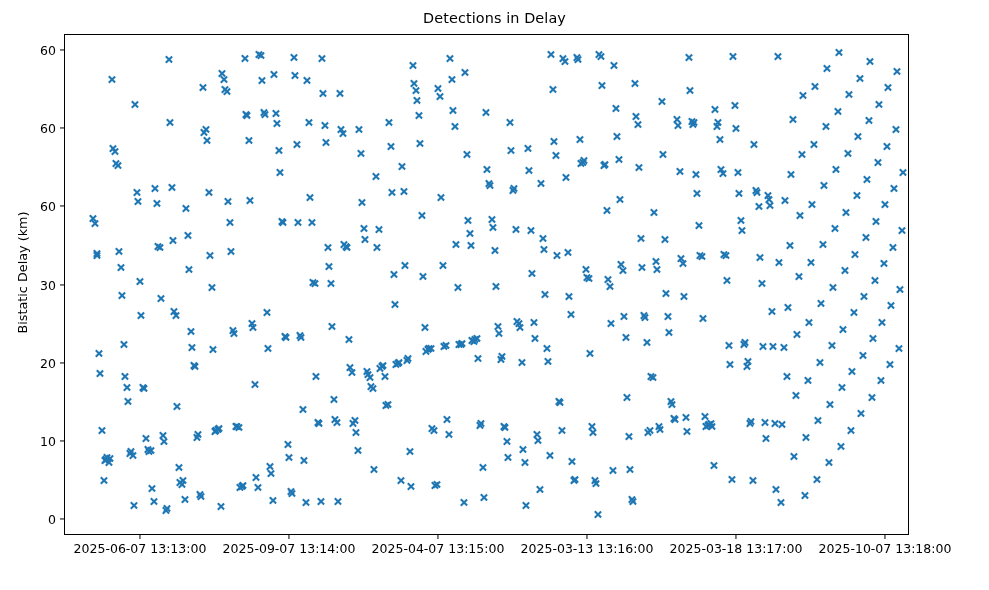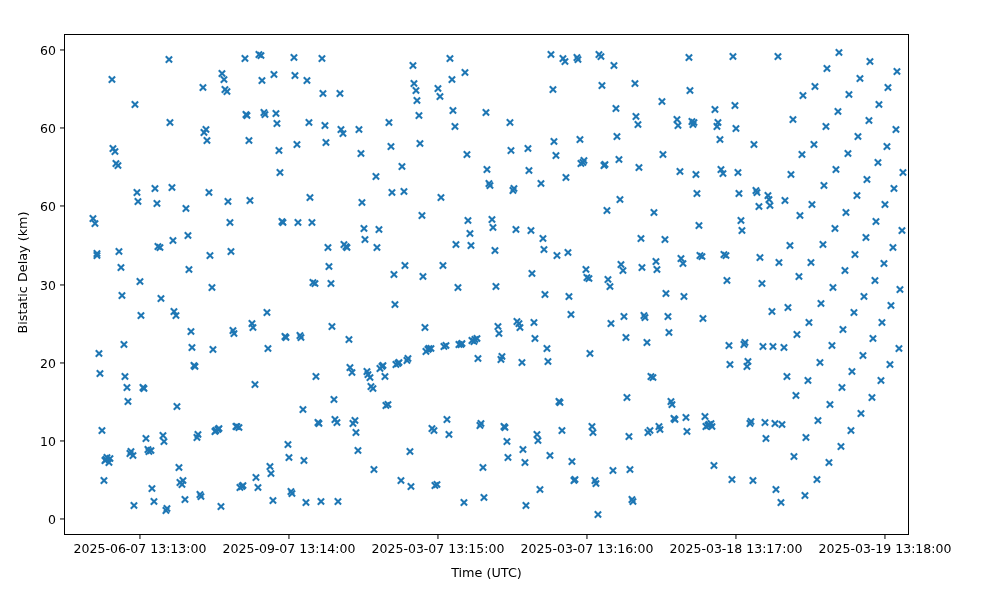--- a/index.html
+++ b/index.html
@@ -131,20 +131,21 @@
     color: #000000;
     transform: rotate(-90deg);
     transform-origin: center center;
   }
 </style>
 </head>
 <body>
 
 <div id="figure">
 
+  <div id="chart-title">Detections in Delay</div>
 
   <div id="plot-area">
     <div id="scatter-layer">
         <div class="marker" style="left: 27.57px; top: 183.28px;"></div>
         <div class="marker" style="left: 29.31px; top: 188.75px;"></div>
         <div class="marker" style="left: 31.3px; top: 218.45px;"></div>
         <div class="marker" style="left: 32.29px; top: 220.02px;"></div>
         <div class="marker" style="left: 34.03px; top: 318.5px;"></div>
         <div class="marker" style="left: 35.27px; top: 338.83px;"></div>
         <div class="marker" style="left: 36.76px; top: 395.11px;"></div>
@@ -704,25 +705,24 @@
       <div class="ytick-mark" style="top: 128.167px;"></div>
       <div class="ytick-label" style="top: 50px;">60</div>
       <div class="ytick-mark" style="top: 50px;"></div>
     </div>
   <div id="xtick-wrap">
       <div class="xtick-mark" style="left: 140px;"></div>
       <div class="xtick-label" style="left: 140px;">2025-06-07 13:13:00</div>
       <div class="xtick-mark" style="left: 289px;"></div>
       <div class="xtick-label" style="left: 289px;">2025-09-07 13:14:00</div>
       <div class="xtick-mark" style="left: 438px;"></div>
-      <div class="xtick-label" style="left: 438px;">2025-03-07 13:15:00</div>
+      <div class="xtick-label" style="left: 438px;">2025-04-07 13:15:00</div>
       <div class="xtick-mark" style="left: 587px;"></div>
-      <div class="xtick-label" style="left: 587px;">2025-03-07 13:16:00</div>
+      <div class="xtick-label" style="left: 587px;">2025-03-13 13:16:00</div>
       <div class="xtick-mark" style="left: 736px;"></div>
       <div class="xtick-label" style="left: 736px;">2025-03-18 13:17:00</div>
       <div class="xtick-mark" style="left: 885px;"></div>
-      <div class="xtick-label" style="left: 885px;">2025-03-19 13:18:00</div>
+      <div class="xtick-label" style="left: 885px;">2025-10-07 13:18:00</div>
     </div>
 
-  <div id="xlabel">Time (UTC)</div>
   <div id="ylabel">Bistatic Delay (km)</div>
 
 </div>
 
 </body></html>

